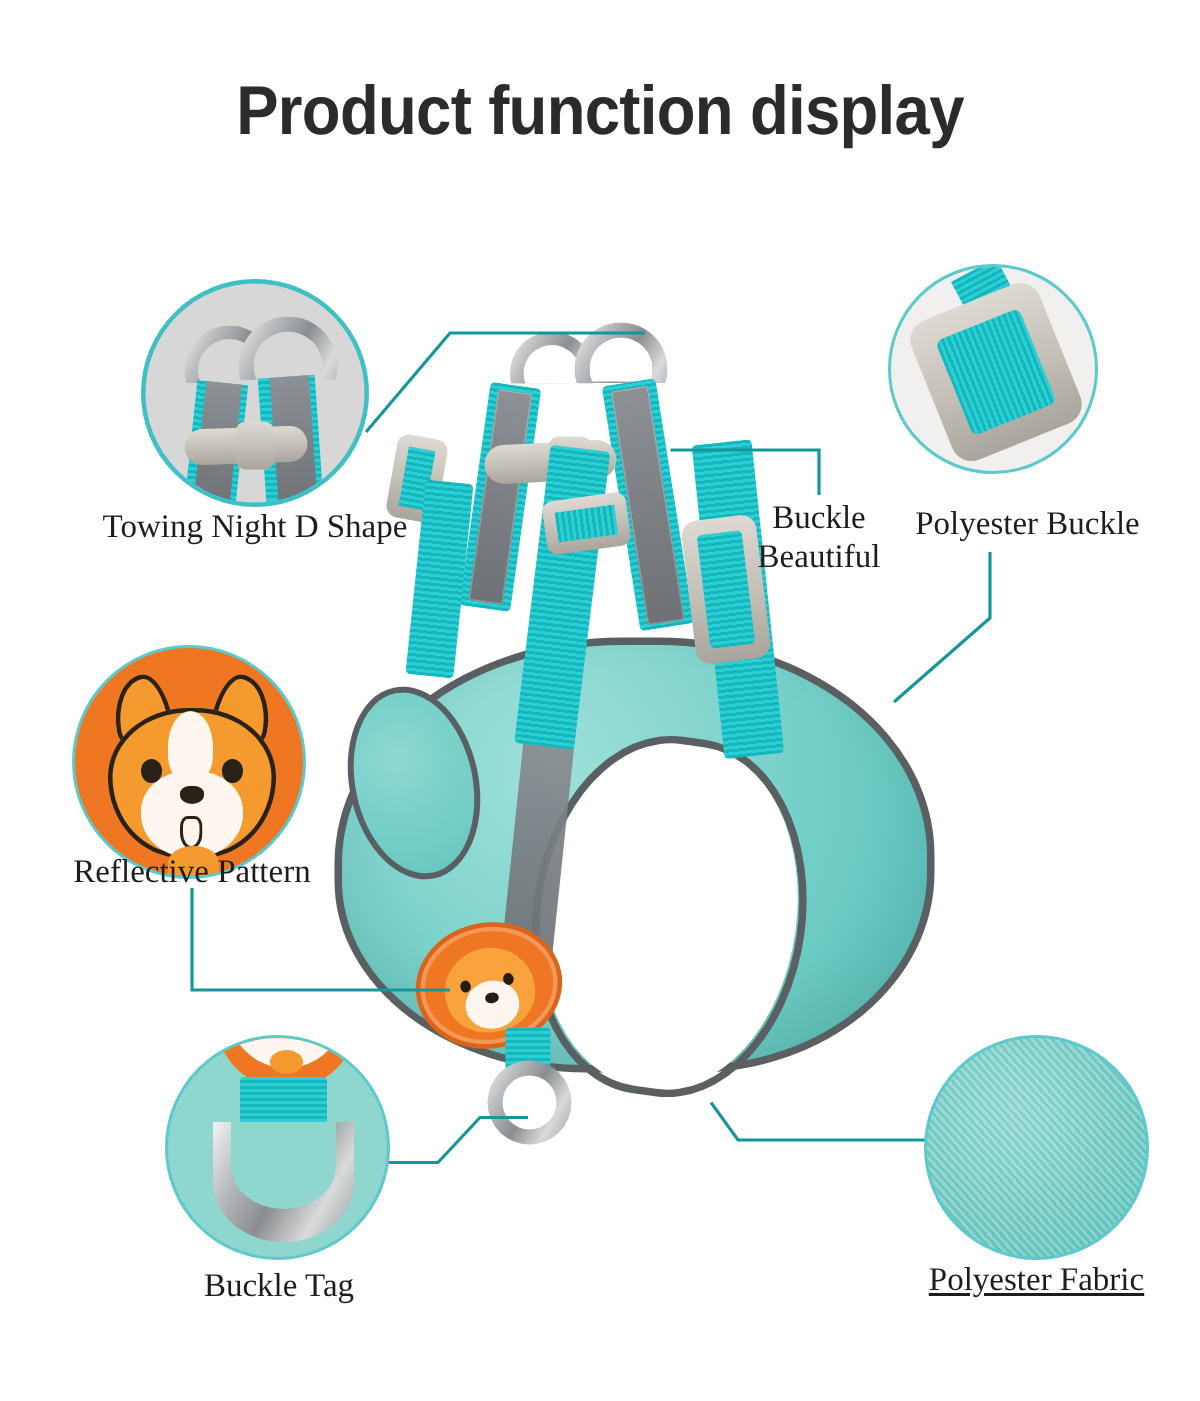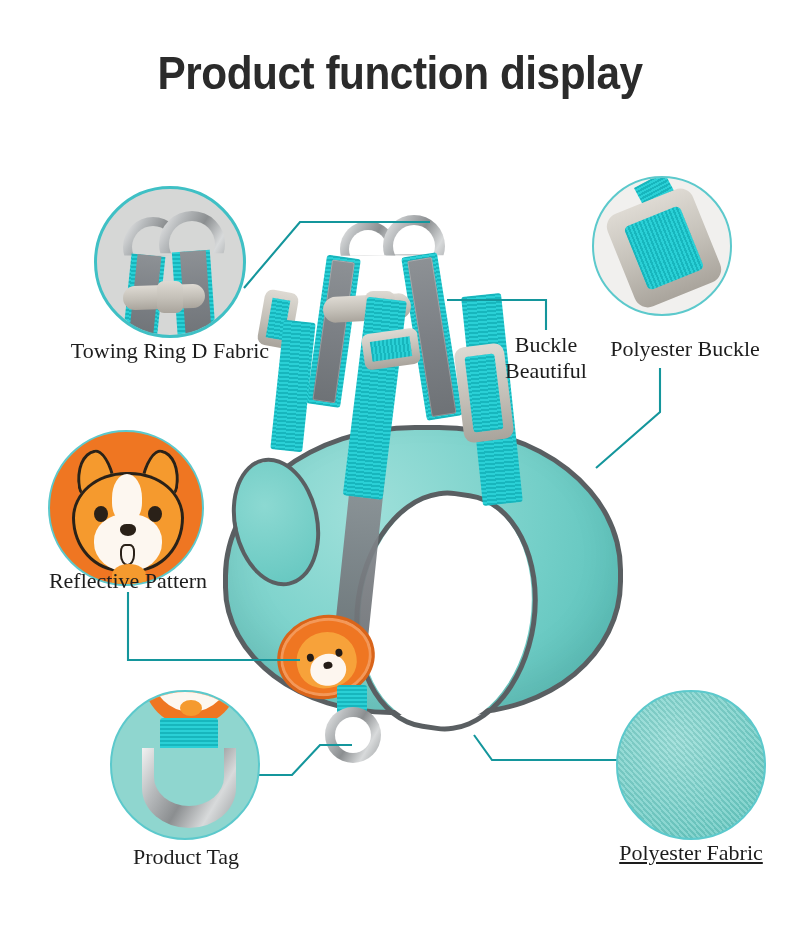--- a/index.html
+++ b/index.html
@@ -174,21 +174,21 @@
               clip-path:polygon(0 0,100% 0,100% 70%,0 70%);"></div>
 
   <div class="abs webbing-v" style="left:30px;top:66px;width:34px;height:86px;transform:rotate(6deg);"></div>
   <div class="abs reflect" style="left:36px;top:66px;width:24px;height:86px;transform:rotate(6deg);"></div>
   <div class="abs webbing-v" style="left:78px;top:62px;width:38px;height:92px;transform:rotate(-4deg);"></div>
   <div class="abs reflect" style="left:86px;top:62px;width:26px;height:92px;transform:rotate(-4deg);"></div>
 
   <div class="abs grayplastic" style="left:26px;top:96px;width:82px;height:24px;border-radius:12px;transform:rotate(-2deg);"></div>
   <div class="abs grayplastic" style="left:60px;top:92px;width:26px;height:32px;border-radius:7px;"></div>
 </div>
-<div class="label" style="left:10px;top:338px;width:320px;">Towing Ring D Fabric</div>
+<div class="label" style="left:10px;top:338px;width:320px;">Towing Night D Shape</div>
 
 <div class="label two-line" style="left:490px;top:332px;width:112px;">
   <span>Buckle</span><br>
   <span>Beautiful</span>
 </div>
 
 <div class="circle c-thin" style="left:592px;top:176px;width:140px;height:140px;background:#f1f0ee;">
 
   <div class="abs webbing" style="left:70px;top:-6px;width:72px;height:34px;transform:rotate(62deg);transform-origin:left top;"></div>
   <div class="abs webbing" style="left:-10px;top:92px;width:76px;height:34px;transform:rotate(62deg);transform-origin:left top;"></div>
@@ -227,20 +227,20 @@
 
   <div class="abs" style="left:32px;top:-58px;width:94px;height:92px;background:#ef7622;border-radius:50%;"></div>
   <div class="abs" style="left:40px;top:-58px;width:78px;height:78px;background:#fdf7f0;border-radius:50%;"></div>
   <div class="abs" style="left:68px;top:8px;width:22px;height:16px;background:#f59a2e;border-radius:50%;"></div>
 
   <div class="abs webbing-v" style="left:48px;top:26px;width:58px;height:64px;border-radius:3px;"></div>
 
   <div class="abs metal" style="left:30px;top:56px;width:94px;height:80px;border-radius:0 0 50% 50%;"></div>
   <div class="abs" style="left:42px;top:56px;width:70px;height:58px;border-radius:0 0 50% 50%;background:#8fd6cf;"></div>
 </div>
-<div class="label" style="left:88px;top:844px;width:196px;">Product Tag</div>
+<div class="label" style="left:88px;top:844px;width:196px;">Buckle Tag</div>
 
 <div class="circle c-thin" style="left:616px;top:690px;width:150px;height:150px;
             background:
               repeating-linear-gradient(48deg, rgba(255,255,255,.18) 0 2px, rgba(0,0,0,.05) 2px 4px),
               radial-gradient(circle at 40% 34%, #95dcd6 0%, #74cfc8 60%, #5ac3bc 100%);">
 </div>
 <div class="label" style="left:586px;top:840px;width:210px;text-decoration:underline;">Polyester Fabric</div>
 
 </body></html>

